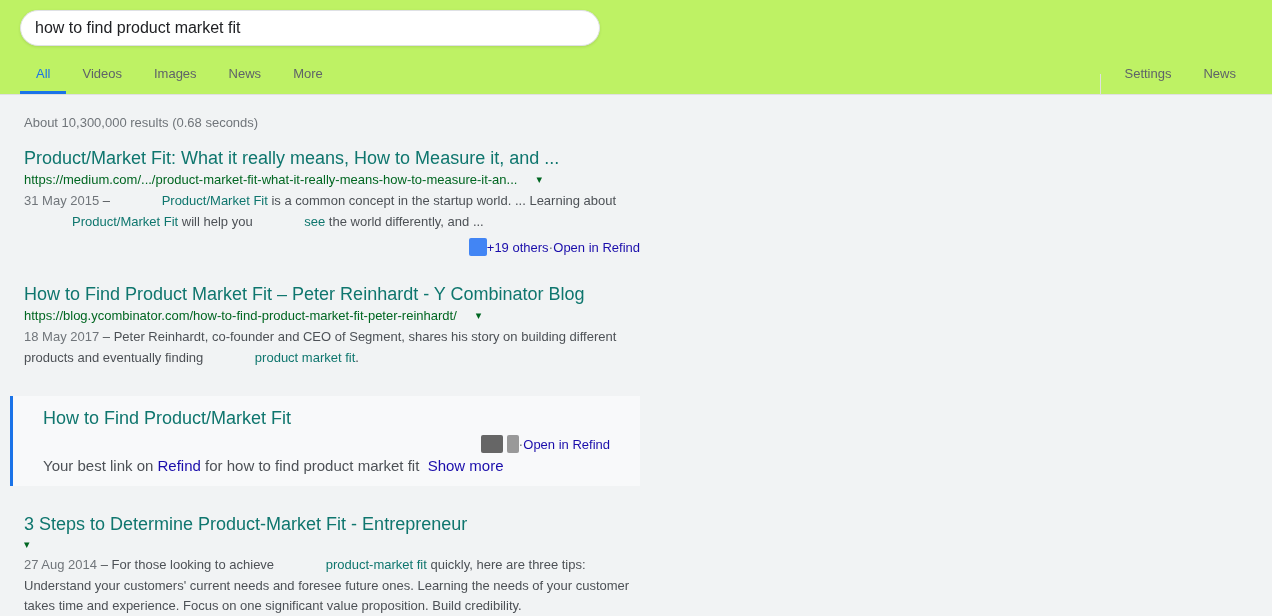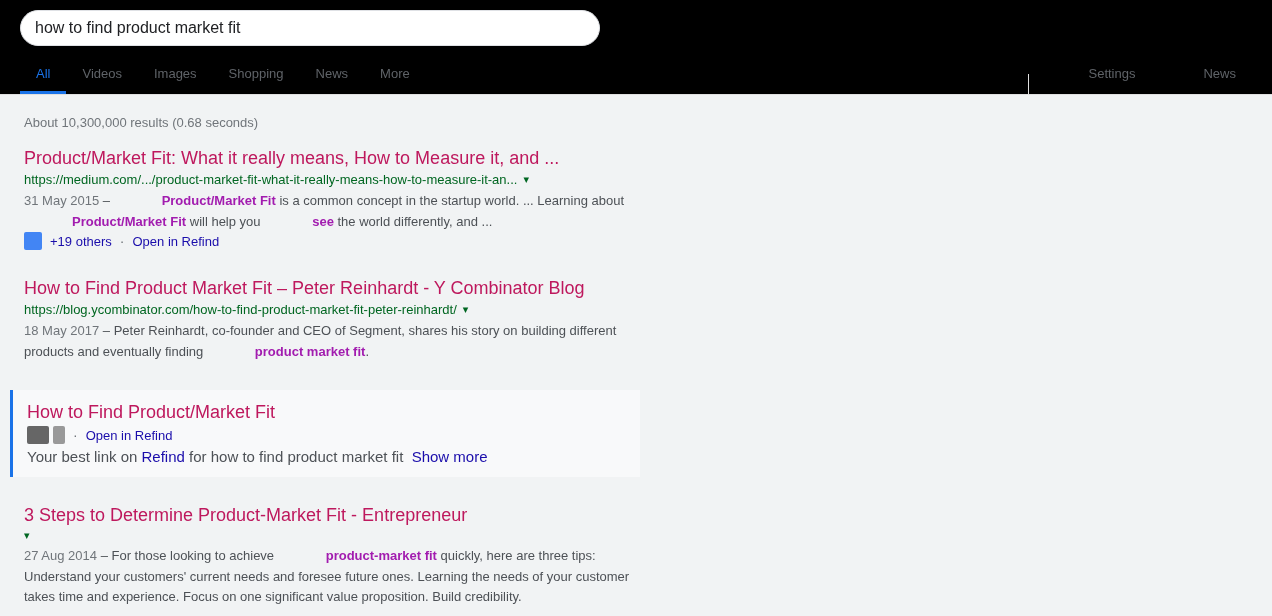--- a/index.html
+++ b/index.html
@@ -3,21 +3,21 @@
   <meta charset="utf-8">
   <style>
     * { margin: 0; padding: 0; box-sizing: border-box; }
     body {
       font-family: Arial, sans-serif;
       background: #f1f3f4;
       color: #202124;
       font-size: 14px;
     }
     .header {
-      background: #000000;
+      background: #bef264;
       padding: 10px 20px 0 20px;
       border-bottom: 1px solid #e0e0e0;
     }
     .search-row {
       display: flex;
       align-items: center;
       margin-bottom: 10px;
     }
     .search-box {
       display: flex;
@@ -61,76 +61,76 @@
       display: inline-block;
     }
     .nav-tab.active {
       color: #1a73e8;
       border-bottom: 3px solid #1a73e8;
     }
     .nav-right {
       margin-left: auto;
       display: flex;
       align-items: flex-end;
-      gap: 36px;
     }
     .main-content {
       padding: 20px 20px 20px 24px;
       max-width: 660px;
     }
     .results-count {
       color: #70757a;
       font-size: 13px;
       margin-bottom: 18px;
     }
     .result-item {
       margin-bottom: 28px;
     }
     .result-item.highlighted {
       background: #f8f9fa;
       border-left: 3px solid #1a73e8;
-      padding: 12px 14px;
+      padding: 12px 30px;
       margin-left: -14px;
     }
     .result-title {
       font-size: 18px;
-      color: #be185d;
+      color: #0f766e;
       cursor: pointer;
       text-decoration: none;
       display: block;
       margin-bottom: 3px;
     }
     .result-url-row {
       display: flex;
       align-items: center;
-      gap: 6px;
+      gap: 19px;
       margin-bottom: 4px;
     }
     .result-url {
       color: #006621;
       font-size: 13px;
     }
     .dropdown-arrow {
       color: #006621;
       font-size: 11px;
       cursor: pointer;
     }
     .result-snippet {
       color: #4d5156;
       font-size: 13px;
       line-height: 1.58;
     }
-    .result-snippet b { color: #a21caf; font-weight: bold; padding-left: 48px; }
+    .result-snippet b { color: #0f766e; font-weight: normal; padding-left: 48px; }
     .result-date {
       color: #70757a;
     }
     .refine-row {
       display: flex;
       align-items: center;
-      gap: 8px;
+      margin-top: 6px;
+      justify-content: flex-end;
     }
     .refine-link {
       color: #1a0dab;
       font-size: 13px;
       cursor: pointer;
       text-decoration: none;
     }
     .refine-separator {
       color: #70757a;
     }
@@ -185,21 +185,20 @@
           <circle cx="11" cy="11" r="7" stroke="#4285f4" stroke-width="2.5" fill="none"></circle>
           <line x1="16.5" y1="16.5" x2="22" y2="22" stroke="#4285f4" stroke-width="2.5" stroke-linecap="round"></line>
         </svg>
       </button>
     </div>
   </div>
   <div class="nav-tabs">
     <a class="nav-tab active">All</a>
     <a class="nav-tab">Videos</a>
     <a class="nav-tab">Images</a>
-    <a class="nav-tab">Shopping</a>
     <a class="nav-tab">News</a>
     <a class="nav-tab">More</a>
     <div class="nav-right">
       <div class="divider-nav"></div>
       <a class="nav-tab">Settings</a>
       <a class="nav-tab">News</a>
     </div>
   </div>
 </div>
 

